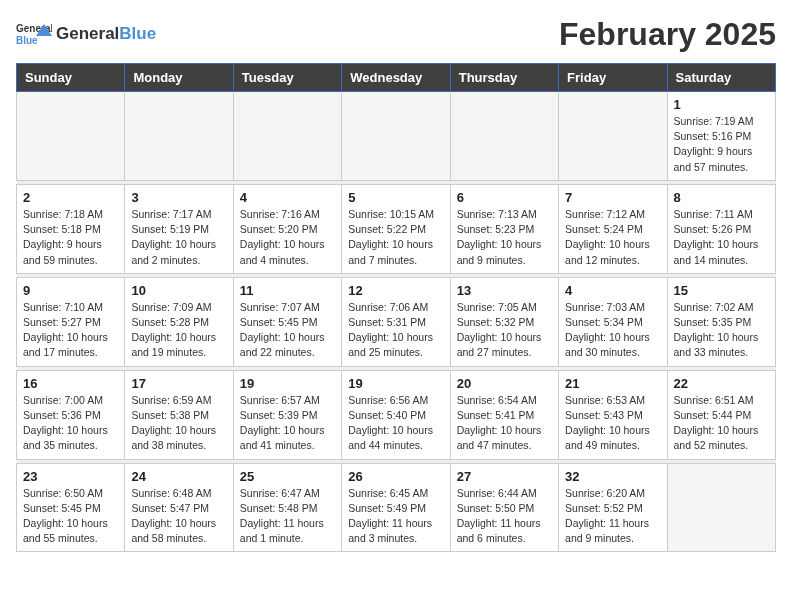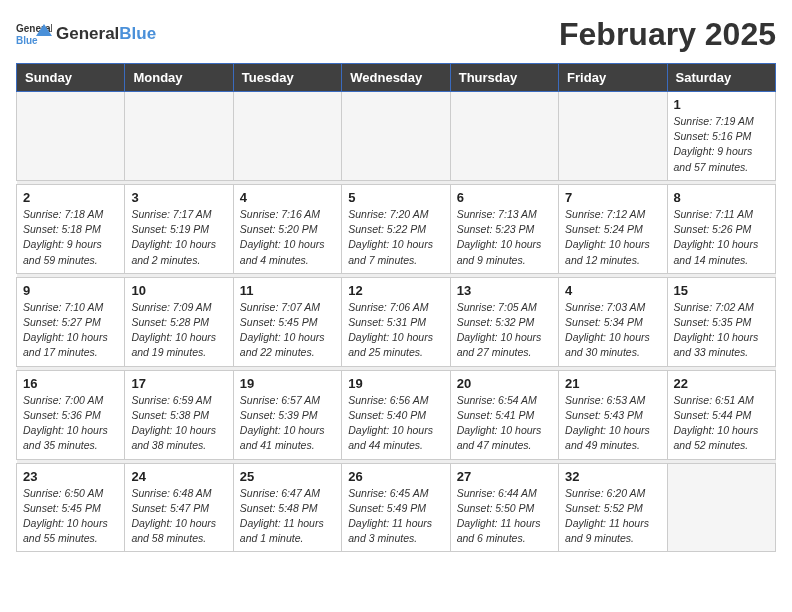--- a/index.html
+++ b/index.html
@@ -62,21 +62,20 @@
     .day-num {
       font-size: 13px;
       font-weight: bold;
       display: block;
       margin-bottom: 2px;
     }
     .day-info {
       font-size: 10.5px;
       line-height: 1.45;
       color: #333;
-      font-style: italic;
     }
     .row-spacer td {
       height: 4px;
       background: #eee;
       border: none;
       padding: 0;
     }
   </style>
 </head>
 <body>
@@ -147,21 +146,21 @@
 Daylight: 10 hours and 2 minutes.</div>
         </td>
         <td>
           <span class="day-num">4</span>
           <div class="day-info">Sunrise: 7:16 AM
 Sunset: 5:20 PM
 Daylight: 10 hours and 4 minutes.</div>
         </td>
         <td>
           <span class="day-num">5</span>
-          <div class="day-info">Sunrise: 7:20 AM
+          <div class="day-info">Sunrise: 10:15 AM
 Sunset: 5:22 PM
 Daylight: 10 hours and 7 minutes.</div>
         </td>
         <td>
           <span class="day-num">6</span>
           <div class="day-info">Sunrise: 7:13 AM
 Sunset: 5:23 PM
 Daylight: 10 hours and 9 minutes.</div>
         </td>
         <td>

